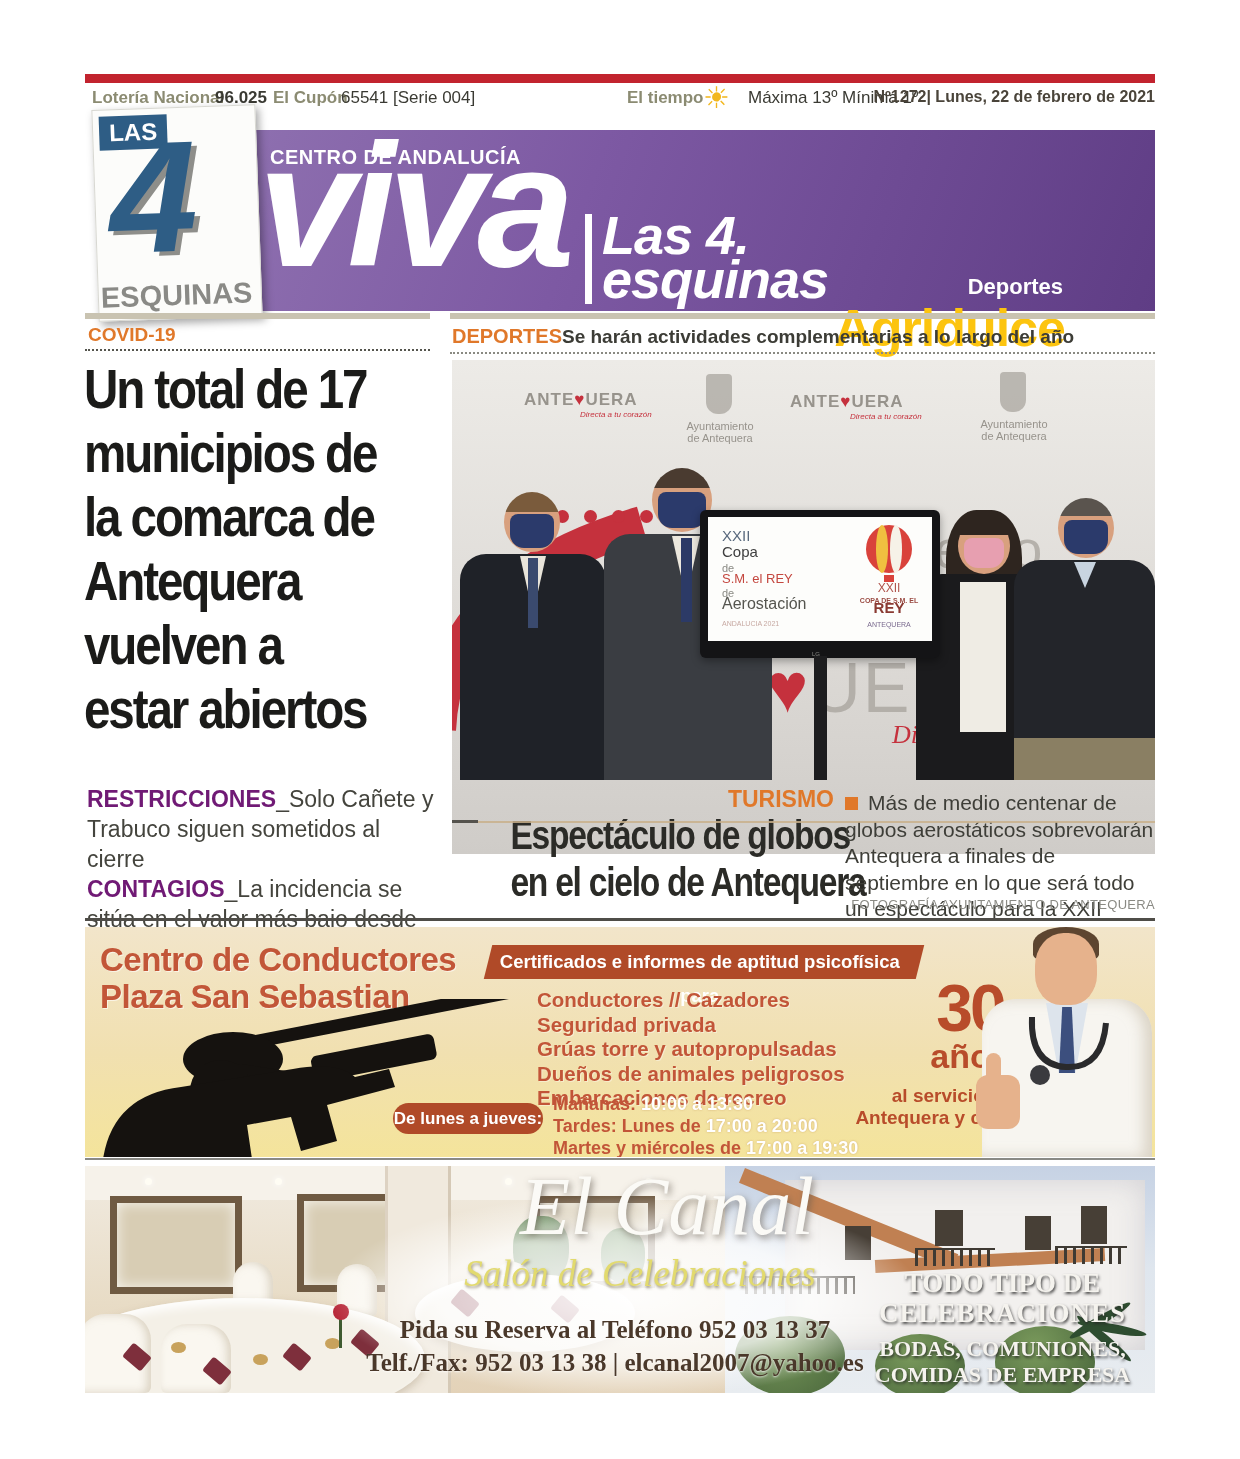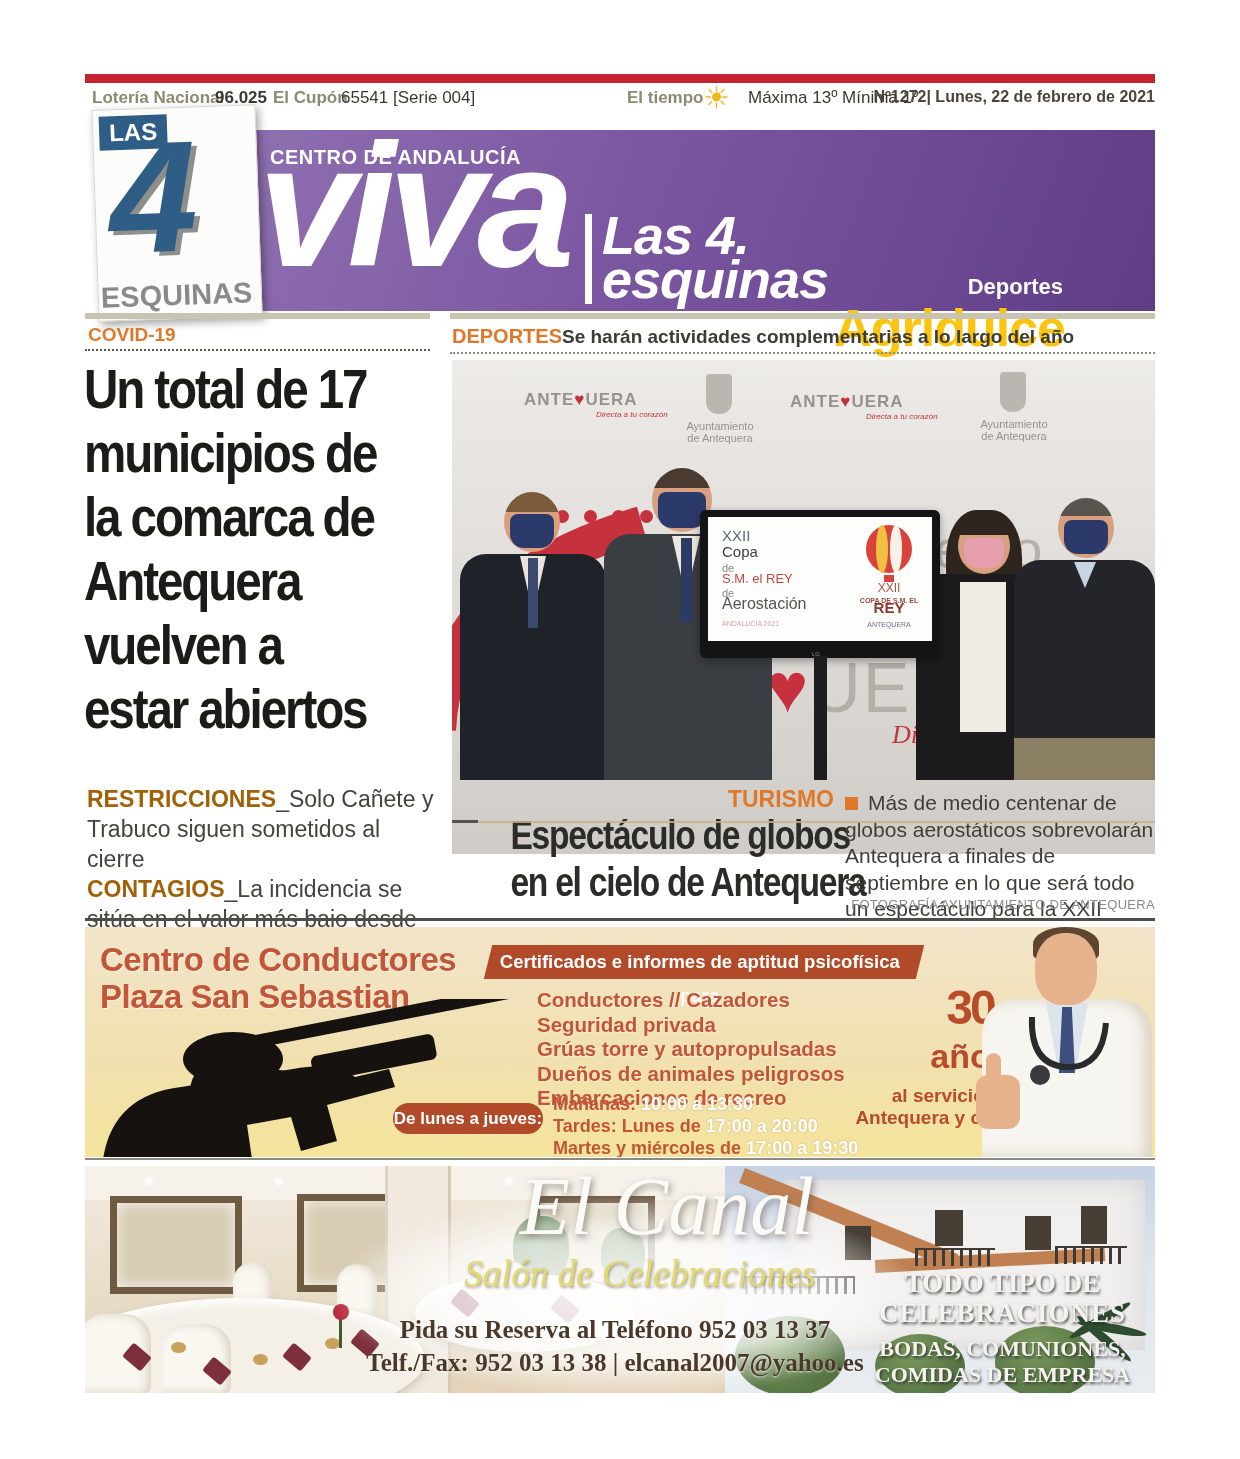--- a/index.html
+++ b/index.html
@@ -32,30 +32,30 @@
   #mh-t1{top:228px;} #mh-t2{top:254px;}
   #mh-p12{color:#fcc40f;font-weight:bold;}
   .tanbar{top:313px;height:6px;background:#c9c3b1;}
   #tan-l{left:85px;width:345px;} #tan-r{left:450px;width:705px;}
   
   #lead-kicker{left:88px;top:324px;color:#e0782a;font-weight:bold;font-size:19px;}
   #lead-dash{left:85px;top:349px;width:345px;border-top:2px dotted #55554e;}
   #lead-headline{left:84px;top:357px;width:400px;transform:scaleX(.85);transform-origin:left top;}
   #lead-headline div{font-size:56px;line-height:64px;font-weight:bold;color:#1b1b19;letter-spacing:-2.5px;white-space:nowrap;}
   #lead-deck{left:87px;top:784px;width:352px;font-size:23px;line-height:30px;color:#44443d;}
-  .deck-label{color:#a16207;font-weight:bold;}
+  .deck-label{color:#701a75;font-weight:bold;}
   .deck-page{color:#e0782a;font-weight:bold;}
   
   #dep-label{left:452px;top:325px;color:#e0782a;font-weight:bold;font-size:20px;}
   #dep-text{left:562px;top:326px;color:#3c3c36;font-weight:bold;font-size:19px;}
   #dep-dash{left:450px;top:352px;width:705px;border-top:2px dotted #8a8a82;}
   
   #photo{left:452px;top:360px;width:703px;height:494px;background:linear-gradient(180deg,#edebe7 0%,#dedbd7 55%,#cfccc8 100%);overflow:hidden;}
   .bk-logo{color:#97938c;font-weight:bold;font-size:17px;letter-spacing:1px;}
-  .bk-tag{color:#c5313d;font-size:8px;font-style:italic;margin-left:16px;}
+  .bk-tag{color:#c5313d;font-size:8px;font-style:italic;}
   .bk-sub{color:#97938c;font-size:11px;line-height:12px;text-align:center;}
   .crest{width:26px;height:40px;background:#aaa69f;border-radius:4px 4px 12px 12px;opacity:.75;}
   .heart{color:#c5313d;}
   #bk-big{left:250px;top:158px;color:#b5b1ab;font-size:54px;letter-spacing:1px;}
   #bk-big-r{left:612px;top:200px;color:#b5b1ab;font-size:54px;}
   #bk-giant{left:120px;top:288px;color:#b3afa9;font-size:70px;letter-spacing:2px;white-space:nowrap;}
   #bk-directa{left:440px;top:360px;color:#c5313d;font-size:26px;font-style:italic;font-family:"Liberation Serif",serif;}
   #swoosh{left:-28px;top:112px;}
   .reddot{width:13px;height:13px;border-radius:50%;background:#c5313d;top:150px;}
   
@@ -97,21 +97,21 @@
   .ad1-title{left:15px;width:430px;text-align:left;color:#c25638;font-weight:bold;font-size:33px;letter-spacing:-.5px;text-shadow:1px 1px 0 rgba(255,255,255,.6);}
   #ad1-t1{top:14px;} #ad1-t2{top:51px;}
   #hunter{left:0px;top:72px;}
   #ad1-banner{left:403px;top:18px;width:432px;height:34px;background:#b04a28;transform:skewX(-14deg);}
   #ad1-banner span{display:block;transform:skewX(14deg);color:#fff;font-weight:bold;font-size:18.5px;text-align:center;line-height:34px;}
   #ad1-list{left:452px;top:61px;font-size:20.5px;line-height:24.5px;font-weight:bold;color:#c25538;text-shadow:1px 1px 0 rgba(255,255,255,.4);}
   #ad1-pill{left:308px;top:176px;width:150px;height:31px;background:#b04a28;border-radius:17px;color:#fff;font-weight:bold;font-size:17px;text-align:center;line-height:31px;}
   #ad1-sched{left:468px;top:166px;font-size:18px;line-height:22px;font-weight:bold;}
   #ad1-sched .lab{color:#c25538;} #ad1-sched .tim{color:#fff;text-shadow:0 0 2px rgba(180,120,60,.5);}
   #ad1-years{left:790px;top:46px;width:190px;text-align:center;color:#b84c2a;font-weight:bold;}
-  #ad1-num{font-size:48px;line-height:70px;letter-spacing:-3px;}
+  #ad1-num{font-size:66px;line-height:70px;letter-spacing:-3px;}
   #ad1-word{font-size:34px;line-height:34px;margin-top:-4px;}
   #ad1-tag{left:742px;top:158px;width:250px;text-align:center;color:#b84c2a;font-weight:bold;font-size:19px;line-height:22px;}
   
   #doc{left:895px;top:0px;width:175px;height:230px;}
   #doc-head{left:55px;top:6px;width:62px;height:72px;background:#e6b28c;border-radius:46% 46% 42% 42%;}
   #doc-hair{left:53px;top:0px;width:66px;height:34px;background:#5d4530;border-radius:50% 50% 20% 20%;}
   #doc-coat{left:2px;top:72px;width:170px;height:158px;background:#f7f5f0;border-radius:34px 34px 0 0;box-shadow:inset -8px 0 14px rgba(200,190,170,.6);}
   #doc-shirt{left:66px;top:76px;width:42px;height:70px;background:#dde4ec;clip-path:polygon(0 0,100% 0,70% 100%,30% 100%);}
   #doc-tie{left:79px;top:80px;width:16px;height:66px;background:#3c4f7e;clip-path:polygon(20% 0,80% 0,100% 100%,0 100%);}
   #doc-steth{left:30px;top:86px;}

